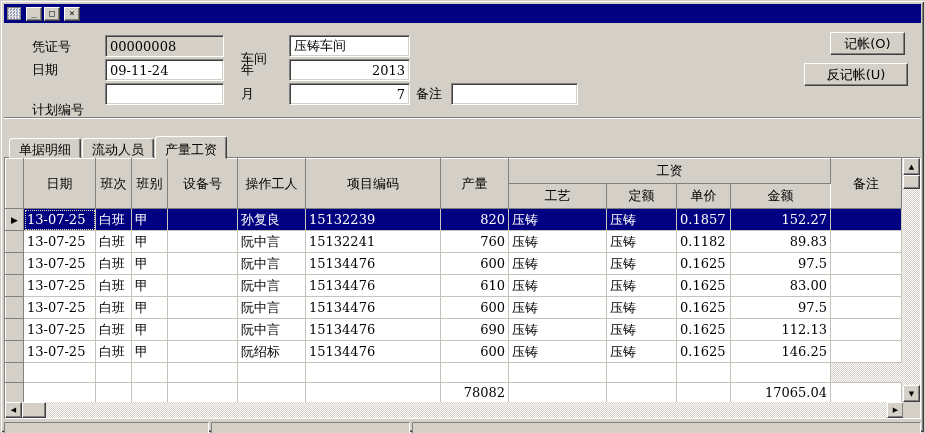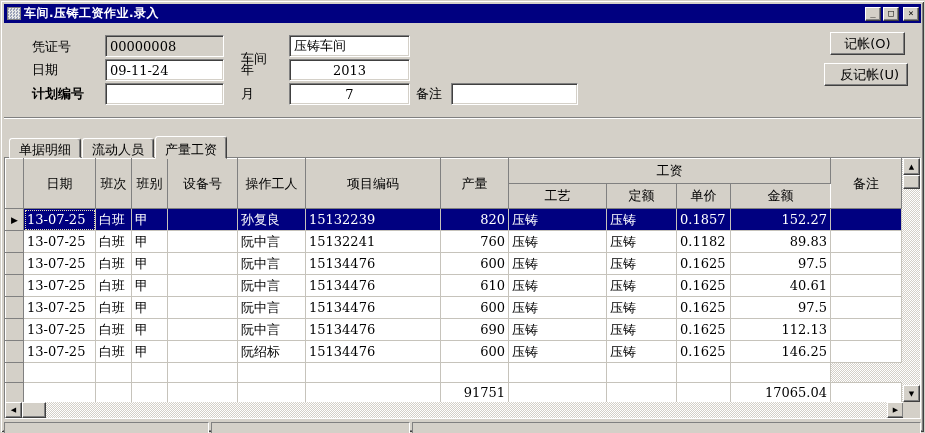--- a/index.html
+++ b/index.html
@@ -24,21 +24,21 @@
   .tb-close{margin-left:4px;}
 
   
   .form-panel{position:relative;height:95px;flex:0 0 auto;
     border-bottom:1px solid #808080;box-shadow:0 1px 0 #fff;}
   .flabel{position:absolute;white-space:nowrap;font-size:13px;}
   .fld{position:absolute;height:22px;border:1px solid;border-color:#808080 #fff #fff #808080;
     box-shadow:inset 1px 1px 0 #404040, inset -1px -1px 0 #d4d0c8;
     background:#fff;font-family:"DejaVu Serif",serif;font-size:13px;padding:1px 4px;outline:none;}
   .fld.ro{background:#d4d0c8;}
-  .fld.rt{text-align:center;}
+  .fld.rt{text-align:right;}
   .cmd-btn{position:absolute;height:23px;background:#d4d0c8;border:1px solid;border-color:#fff #404040 #404040 #fff;
     box-shadow:inset -1px -1px 0 #808080, inset 1px 1px 0 #d4d0c8;
     font-size:13px;padding:0 8px;cursor:default;font-family:"DejaVu Sans","Liberation Sans",sans-serif;}
 
   
   .tab-bar{flex:0 0 auto;height:40px;display:flex;align-items:flex-end;padding-left:5px;position:relative;z-index:2;}
   .tab{height:20px;padding:2px 9px 0;background:#d4d0c8;margin-right:1px;font-size:13px;
     border:1px solid;border-color:#fff #404040 transparent #fff;
     border-radius:3px 3px 0 0;box-shadow:inset -1px 0 0 #808080;cursor:default;white-space:nowrap;}
   .tab.active{height:23px;padding-top:4px;position:relative;top:1px;z-index:3;margin-top:24px;}
@@ -92,50 +92,49 @@
   .grip{position:absolute;right:1px;bottom:1px;width:13px;height:13px;
     background:repeating-linear-gradient(135deg,transparent 0 2px,#fff 2px 3px,#808080 3px 5px);}
 </style>
 </head>
 <body>
 
 <div class="window">
 
   <div class="titlebar">
     <span class="app-icon"></span>
-    <span class="title-text">车间.压铸工资作业.录入</span>
     <button class="tb-btn">_</button>
     <button class="tb-btn">□</button>
     <button class="tb-btn tb-close">×</button>
   </div>
 
   <div class="form-panel">
     <span class="flabel" style="left:28px;top:15px;text-align:right;">凭证号</span>
     <input class="fld ro" style="left: 101px; top: 12px; width: 119px;" readonly="" value="00000008">
 
     <span class="flabel" style="left:28px;top:38px;">日期</span>
     <input class="fld" style="left: 101px; top: 36px; width: 119px;" value="09-11-24">
 
-    <span class="flabel" style="left:28px;top:62px;font-weight:bold;">计划编号</span>
+    <span class="flabel" style="left:28px;top:78px;">计划编号</span>
     <input class="fld" style="left: 101px; top: 60px; width: 119px;" value="">
 
     <span class="flabel" style="left:237px;top:15px;margin-top:12px;">车间</span>
     <input class="fld" style="left: 285px; top: 12px; width: 121px;" value="压铸车间">
 
     <span class="flabel" style="left:237px;top:38px;">年</span>
     <input class="fld rt" style="left: 285px; top: 36px; width: 121px;" value="2013">
 
     <span class="flabel" style="left:237px;top:62px;">月</span>
     <input class="fld rt" style="left: 285px; top: 60px; width: 121px;" value="7">
 
     <span class="flabel" style="left:412px;top:62px;">备注</span>
     <input class="fld" style="left: 447px; top: 60px; width: 127px;" value="">
 
     <button class="cmd-btn" style="right:16px;top:9px;width:75px;">记帐(O)</button>
-    <button class="cmd-btn" style="right:13px;top:40px;width:84px;text-align:right;">反记帐(U)</button>
+    <button class="cmd-btn" style="right:13px;top:40px;width:104px;">反记帐(U)</button>
   </div>
 
   <div class="tab-bar">
     <div class="tab">单据明细</div>
     <div class="tab">流动人员</div>
     <div class="tab active">产量工资</div>
   </div>
 
   <div class="grid-wrap">
     <table class="grid">
@@ -225,21 +224,21 @@
             <td>13-07-25</td>
             <td>白班</td>
             <td>甲</td>
             <td></td>
             <td>阮中言</td>
             <td>15134476</td>
             <td class="num">610</td>
             <td>压铸</td>
             <td>压铸</td>
             <td>0.1625</td>
-            <td class="num">40.61</td>
+            <td class="num">83.00</td>
             <td></td>
           </tr>
           <tr>
             <td class="rowsel"></td>
             <td>13-07-25</td>
             <td>白班</td>
             <td>甲</td>
             <td></td>
             <td>阮中言</td>
             <td>15134476</td>
@@ -295,21 +294,21 @@
             <td></td>
         </tr>
         <tr class="tot">
           <td class="rowsel"></td>
           <td></td>
             <td></td>
             <td></td>
             <td></td>
             <td></td>
             <td></td>
-          <td class="num">91751</td>
+          <td class="num">78082</td>
           <td></td>
             <td></td>
             <td></td>
           <td class="num">17065.04</td>
           <td></td>
         </tr>
       </tbody>
     </table>
 
     <div class="vbar">

